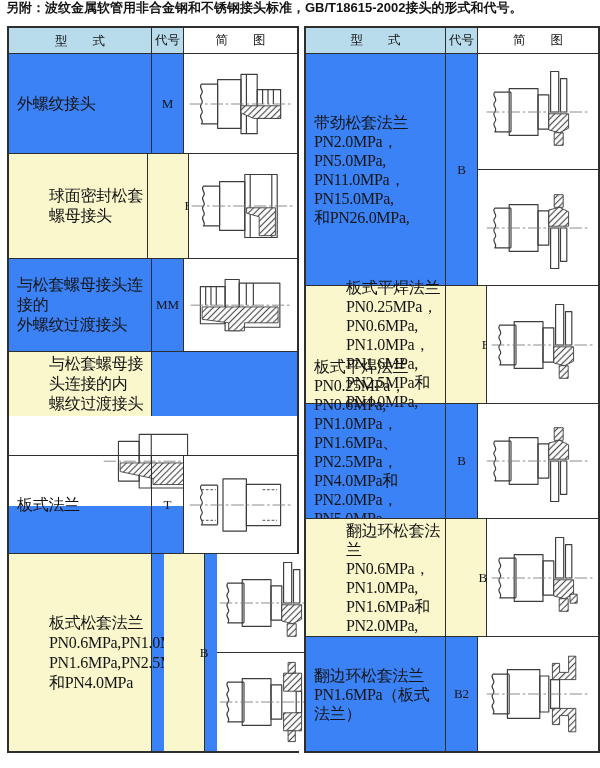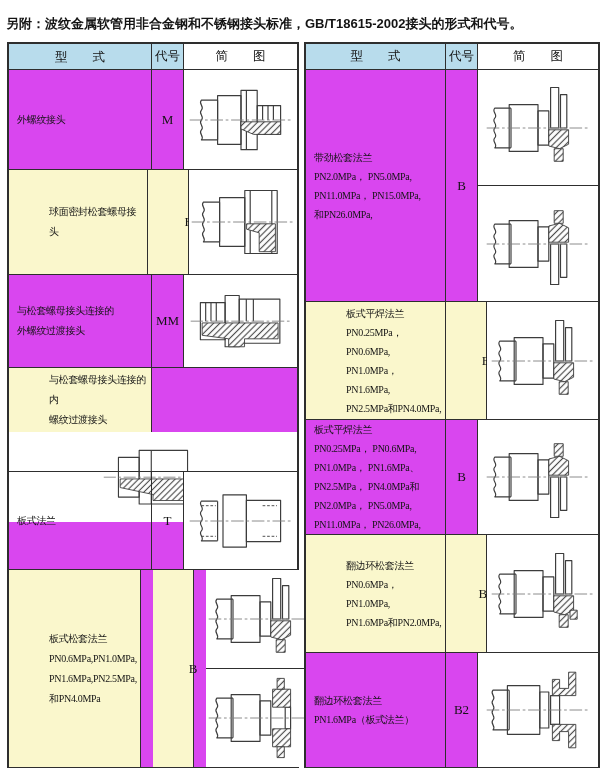--- a/index.html
+++ b/index.html
@@ -1,30 +1,30 @@
 <!DOCTYPE html>
 <html><head>
 <meta charset="utf-8">
 <style>
   html,body{margin:0;padding:0;background:#ffffff;}
   body{width:600px;height:768px;overflow:hidden;color:#141414;
        font-family:"Liberation Serif","DejaVu Serif",serif;}
   .title{font-family:"Liberation Sans","DejaVu Sans",sans-serif;
          font-weight:bold;font-size:13px;line-height:16px;
-         padding:16px 4px 0 6px;white-space:nowrap;}
+         padding:0 4px 0 6px;white-space:nowrap;}
   .tables{display:flex;gap:5px;margin:10px 0 0 7px;}
-  .tbl{border:2px solid #2e2e2e;background:#d946ef;display:flex;flex-direction:column;}
+  .tbl{border:2px solid #2e2e2e;background:#3b82f6;display:flex;flex-direction:column;}
   .tbl-left{width:288px;}
   .tbl-right{width:292px;}
   .row{display:flex;box-sizing:border-box;border-top:1px solid #2e2e2e;}
   .row:first-child{border-top:none;}
   .hrow{background:#b8dcec;height:25px;}
   .cell{box-sizing:border-box;}
   .type{padding:2px 3px 2px 8px;display:flex;align-items:center;
-        font-size:10px;letter-spacing:-0.3px;line-height:20px;
+        font-size:16px;letter-spacing:-0.3px;line-height:20px;
         white-space:pre-line;border-right:1px solid #2e2e2e;}
   .tbl-left .type{width:143px;}
   .tbl-right .type{width:140px;line-height:19px;}
   .code{width:32px;display:flex;align-items:center;justify-content:center;
         font-size:13px;border-right:1px solid #2e2e2e;}
   .diagram{flex:1;display:flex;flex-direction:column;background:#fff;}
   .subdiagram{flex:1;display:flex;align-items:center;justify-content:center;overflow:hidden;}
   .subdiagram + .subdiagram{border-top:1px solid #2e2e2e;}
   .subdiagram svg{width:108px;max-height:96%;}
   .hl{background:#faf7cc;padding-left:40px;}

